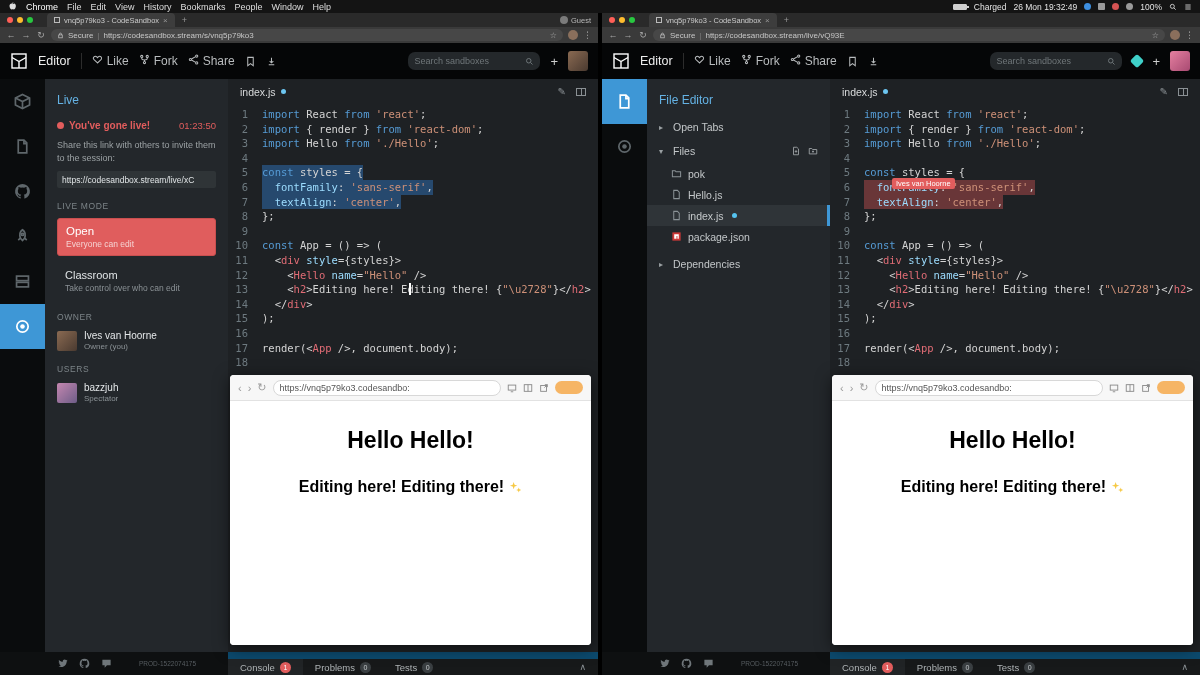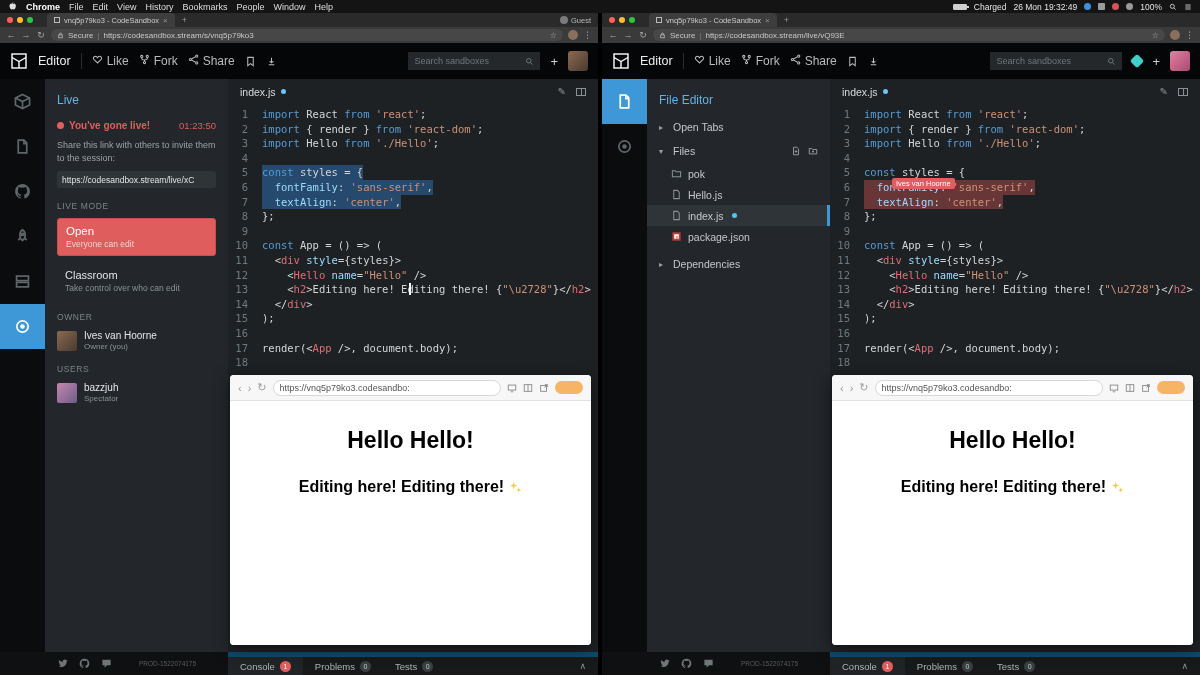--- a/index.html
+++ b/index.html
@@ -3,21 +3,21 @@
 <meta charset="utf-8">
 <style>
 *{margin:0;padding:0;box-sizing:border-box}
 html,body{background:#000}
 .screen{position:relative;width:1200px;height:675px;background:#000;overflow:hidden;
   font-family:"Liberation Sans",sans-serif;-webkit-font-smoothing:antialiased}
 
 .menubar{position:absolute;top:0;left:0;width:1200px;height:13px;background:#141414;
   color:#e4e4e4;font-size:9px;display:flex;align-items:center;padding:0 8px;gap:9px}
 .menubar .apple svg{width:9px;height:9px;display:block}
-.mb-app{font-weight:bold;color:#fff}
+.mb-app{font-weight:normal;color:#fff}
 #mb-items{display:flex;gap:9px}
 .mb-item{color:#dedede}
 .mb-right{margin-left:auto;display:flex;align-items:center;gap:7px;font-size:8.5px}
 .batt{width:14px;height:6px;border:1px solid #cfcfcf;border-radius:1px;position:relative;background:#cfcfcf}
 .batt::after{content:"";position:absolute;right:-3px;top:1px;width:2px;height:2px;background:#cfcfcf}
 .mini{width:7px;height:7px;border-radius:50%;background:#9a9a9a;display:inline-block}
 .mini.blue{background:#3d8fe0}.mini.red{background:#d65454}.mini.sq{border-radius:1px}
 .mb-ic svg{width:8px;height:8px;display:block;stroke:#cfcfcf;fill:none;stroke-width:1.4}
 
 .window{position:absolute;top:13px;width:598px;height:662px;background:#1b1d1e;overflow:hidden}
@@ -46,21 +46,21 @@
 .udots{color:#b0b0b0;font-size:9px;flex:none}
 
 .app{position:absolute;top:30px;left:0;right:0;bottom:0;background:#131516}
 .cs-header{position:absolute;top:0;left:0;right:0;height:36px;background:#050607;display:flex;
   align-items:center;padding:0 10px;gap:10px;z-index:1}
 .cs-logo svg{width:18px;height:18px;display:block;stroke:#fff;fill:none;stroke-width:1.4}
 .cs-title{color:#ededed;font-size:12.5px}
 .vsep{width:1px;height:16px;background:#2c2c2c}
 .hbtn{display:flex;gap:4px;color:#b9bcbe;font-size:12px}
 .hbtn svg,.hicon svg{width:11px;height:11px;display:block;stroke:#b9bcbe;fill:none;stroke-width:1.1}
-.search{margin-left:auto;width:132px;height:18px;background:#24282b;border-radius:0;display:flex;
+.search{margin-left:auto;width:132px;height:18px;background:#24282b;border-radius:7px;display:flex;
   align-items:center;padding:0 6px;color:#6f7679;font-size:9px}
 .search svg{margin-left:auto;width:9px;height:9px;stroke:#6f7679;fill:none;stroke-width:1.3}
 .pro-diamond{width:10px;height:10px;background:#3fd0c9;transform:rotate(45deg);border-radius:2px}
 .plusbtn{color:#cfcfcf;font-size:13px}
 .avatar{width:20px;height:20px;border-radius:3px;background:linear-gradient(135deg,#8a6a52,#4a3a30)}
 .avatar.pink{background:linear-gradient(135deg,#e580a0,#a84a72)}
 
 .rail{position:absolute;top:36px;left:0;width:45px;bottom:0;background:#0a0c0d;display:flex;
   flex-direction:column;align-items:center;color:#5f676b}
 .rail-item{width:45px;height:45px;display:flex;align-items:center;justify-content:center;flex:none}
@@ -116,21 +116,21 @@
 .ln{width:34px;text-align:right;color:#6e7a80;flex:none;padding-right:14px}
 .lt{color:#d4d4d4}
 .c-kw{color:#569cd6}.c-str{color:#ce9178}.c-tag{color:#e06c75}.c-attr{color:#9cdcfe}
 .sel-blue{background:#26496e}
 .sel-red{background:rgba(230,90,90,.38)}
 .caret{position:absolute;left:181px;top:204px;width:1.5px;height:12px;background:#fff}
 .remote-label{position:absolute;left:62px;top:99px;background:#e25d5d;color:#fff;font-size:7.5px;
   padding:1px 4px;border-radius:2px;z-index:3;font-family:"Liberation Sans",sans-serif;white-space:nowrap}
 
 .console{position:absolute;left:228px;right:0;bottom:0;height:23px;background:#17191a;display:flex;
-  align-items:center;border-top:5px solid #0c4a6e}
+  align-items:center;border-top:7px solid #0c4a6e}
 .ctab{display:flex;align-items:center;gap:5px;padding:0 12px;height:100%;font-size:9.5px;color:#aeb3b5}
 .ctab.active{background:#212426}
 .badge{min-width:11px;height:11px;border-radius:6px;font-size:7px;display:flex;align-items:center;
   justify-content:center;color:#fff;padding:0 2px}
 .badge.red{background:#e25d5d}.badge.gray{background:#3a3f42;color:#c5c9cb}
 .console-chevron{margin-left:auto;margin-right:12px;color:#8a9094;font-size:9px}
 
 .footer-left{position:absolute;left:0;bottom:0;width:228px;height:23px;background:#0e1011;display:flex;
   align-items:center;gap:11px;padding-left:57px}
 .footer-left svg{width:11px;height:11px;fill:#6f767a}

